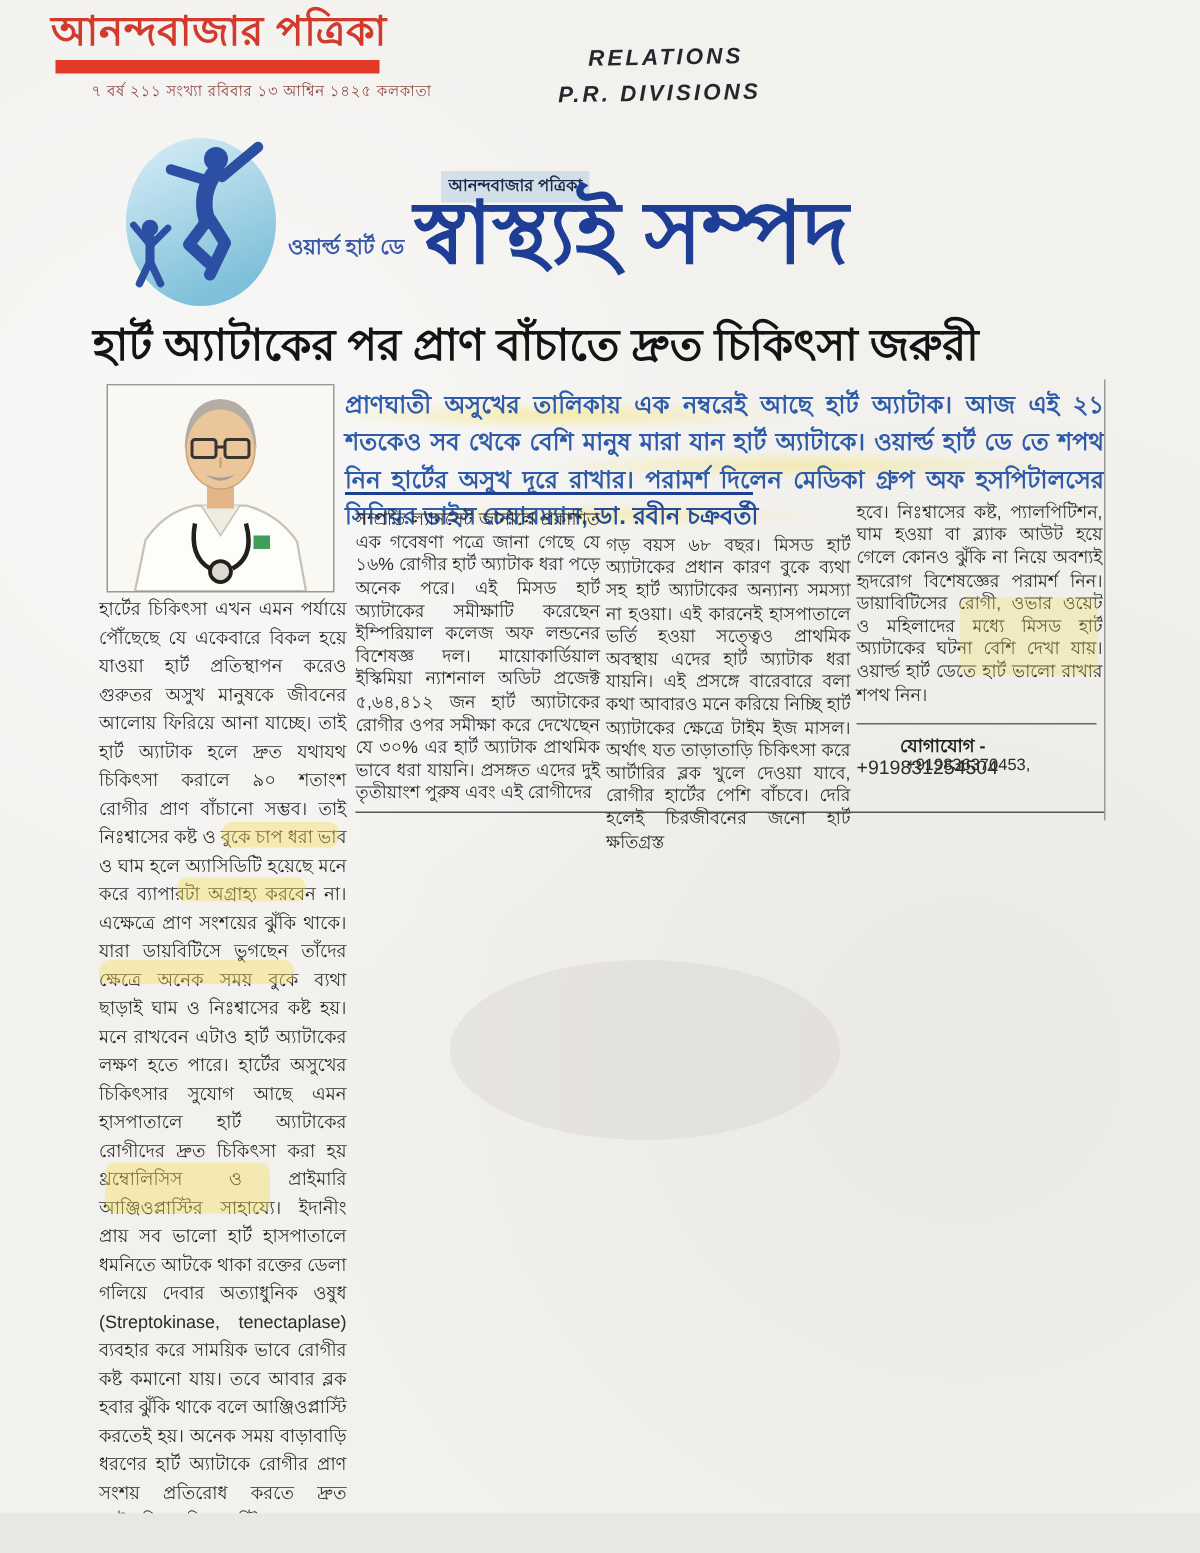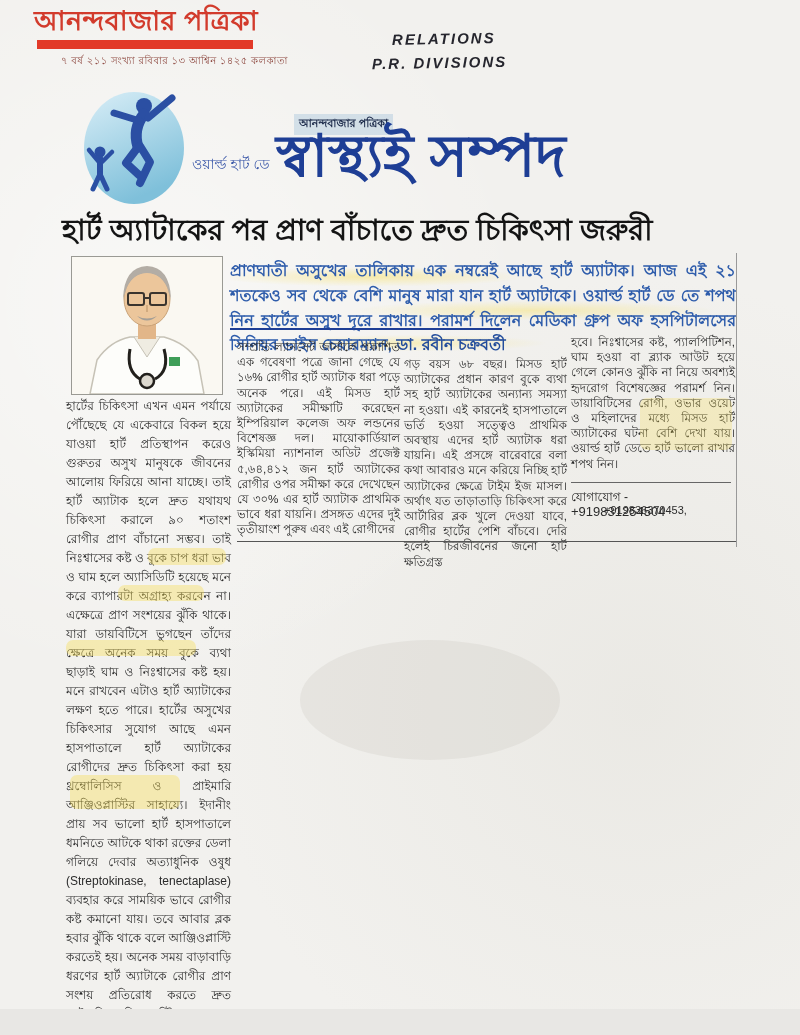--- a/index.html
+++ b/index.html
@@ -10,21 +10,21 @@
           radial-gradient(circle at 80% 70%, rgba(220,218,210,.35), transparent 45%);}
   .abs{position:absolute;}
   
   .masthead-title{left:34px;top:0px;font-size:27px;font-weight:700;color:#d23b2c;letter-spacing:.5px;}
   .masthead-bar{left:37px;top:40px;width:216px;height:9px;background:#e23a28;}
   .dateline{left:33px;top:53px;font-size:10px;color:#8f4a42;letter-spacing:.5px;margin-left:28px;}
   .stamp1{left:392px;top:30px;font-size:15px;font-weight:700;font-style:italic;color:#26262e;letter-spacing:2px;transform:rotate(-1deg);}
   .stamp2{left:372px;top:54px;font-size:15px;font-weight:700;font-style:italic;color:#26262e;letter-spacing:2px;transform:rotate(-1deg);}
   
   .logo{left:82px;top:90px;width:106px;height:118px;}
-  .logo-label{left:192px;top:153px;font-size:14px;font-weight:400;color:#3a57a8;text-align:right;}
+  .logo-label{left:192px;top:153px;font-size:14px;font-weight:700;color:#3a57a8;text-align:right;}
   .kicker{left:294px;top:114px;font-size:11px;font-weight:700;color:#1c2a4a;background:rgba(150,185,215,.35);padding:1px 5px;}
   .big-title{left:276px;top:120px;width:440px;font-size:58px;line-height:1.25;font-weight:700;color:#1e3e95;white-space:nowrap;}
   
   .headline{left:62px;top:207px;width:660px;font-size:29px;font-weight:700;color:#141414;}
   
   .photo{left:71px;top:256px;width:152px;height:139px;border:1px solid #9a9a94;background:#faf8f2;box-sizing:border-box;}
   
   .lede{left:230px;top:259px;width:506px;font-size:16px;line-height:1.55;font-weight:600;color:#2e5cab;text-align:justify;
         background-image:
           radial-gradient(ellipse 220px 14px at 28% 18%, rgba(248,224,88,.45), transparent 70%),
@@ -34,21 +34,21 @@
   .lede-rule{left:230px;top:328px;width:272px;height:2px;background:#1e3e95;}
   
   .col{color:#2b2b2b;text-align:justify;}
   .col p{margin:0;}
   .col1{left:66px;top:397px;width:165px;font-size:12px;line-height:19px;}
   .col2{left:237px;top:339px;width:163px;font-size:11.7px;line-height:15.2px;}
   .col3{left:404px;top:334px;width:163px;font-size:11.7px;line-height:15.2px;margin-top:22px;}
   .col4{left:571px;top:334px;width:164px;font-size:11.7px;line-height:15.2px;}
   
   .contact-rule{left:571px;top:482px;width:160px;height:1px;background:#666;}
-  .contact-label{left:571px;top:488px;font-size:12px;font-weight:400;color:#222;}
+  .contact-label{left:600px;top:488px;font-size:12px;font-weight:700;color:#222;}
   .phone1{left:604px;top:504px;font-size:11px;color:#2b2b2b;}
   .phone2{left:571px;top:504px;font-size:13px;color:#2b2b2b;}
   .bottom-rule{left:237px;top:541px;width:499px;height:1px;background:#555;}
   .right-vline{left:736px;top:253px;width:1px;height:294px;background:#999;}
   
   .hl{background:rgba(248,222,80,.38);border-radius:7px;pointer-events:none;}
   .smudge{background:rgba(200,196,186,.25);border-radius:50%;pointer-events:none;}
 </style>
 </head>
 <body>

